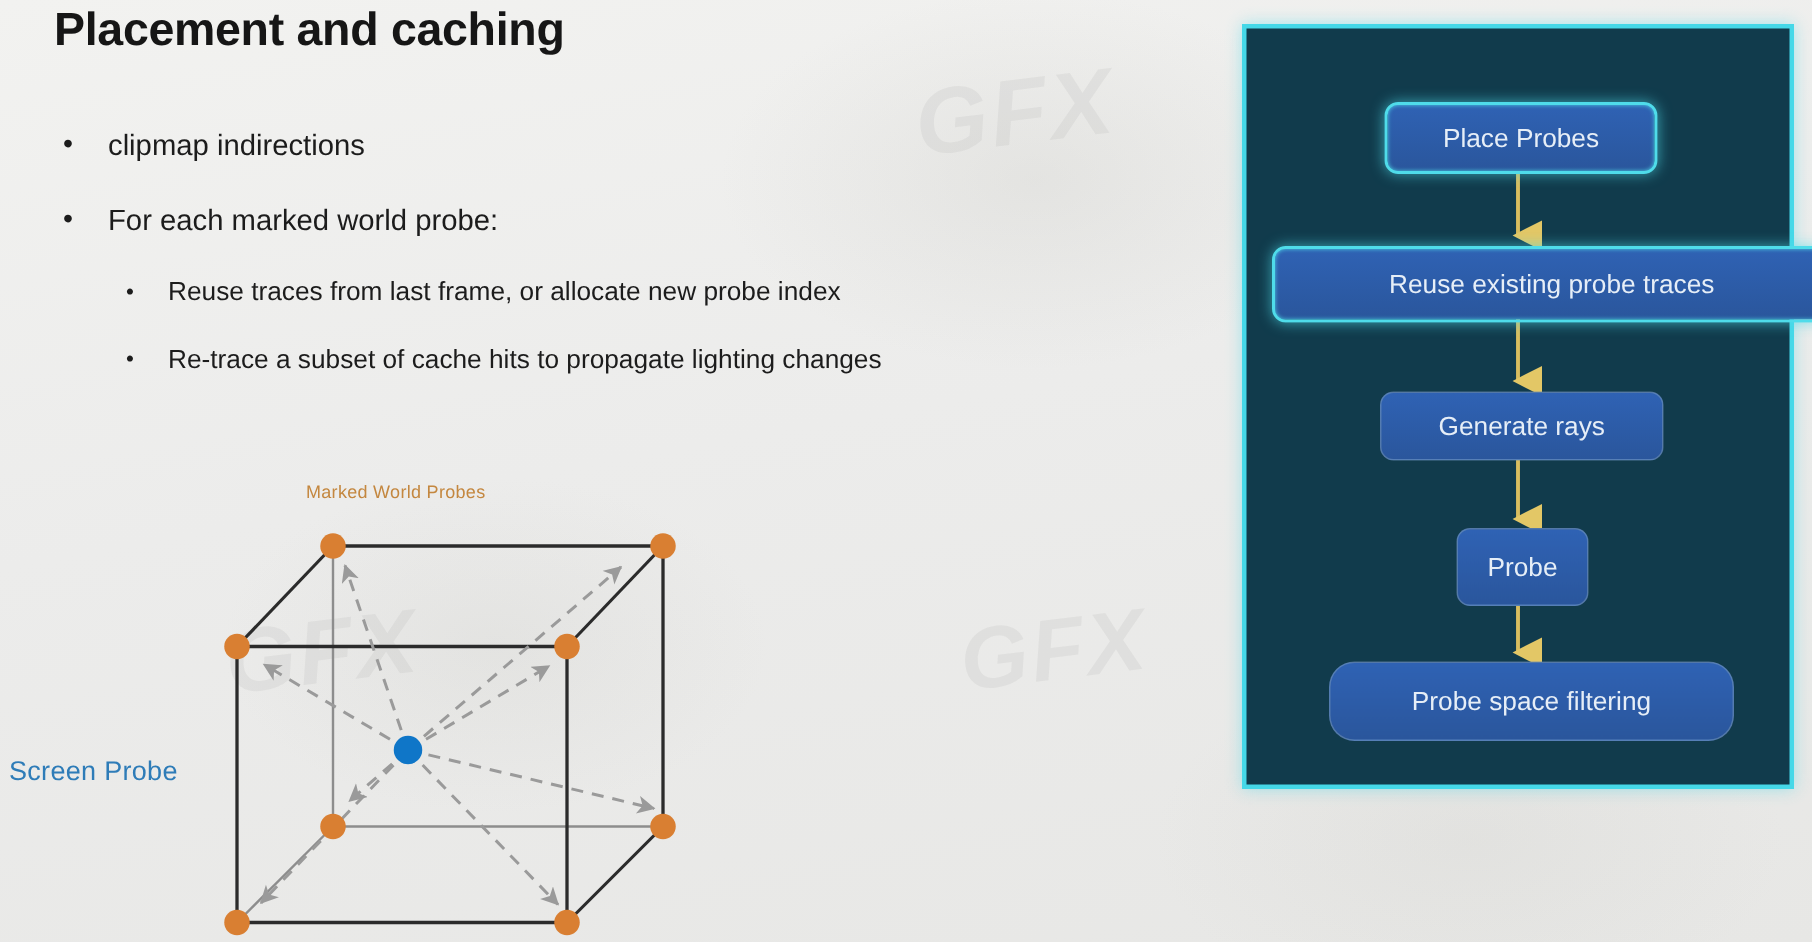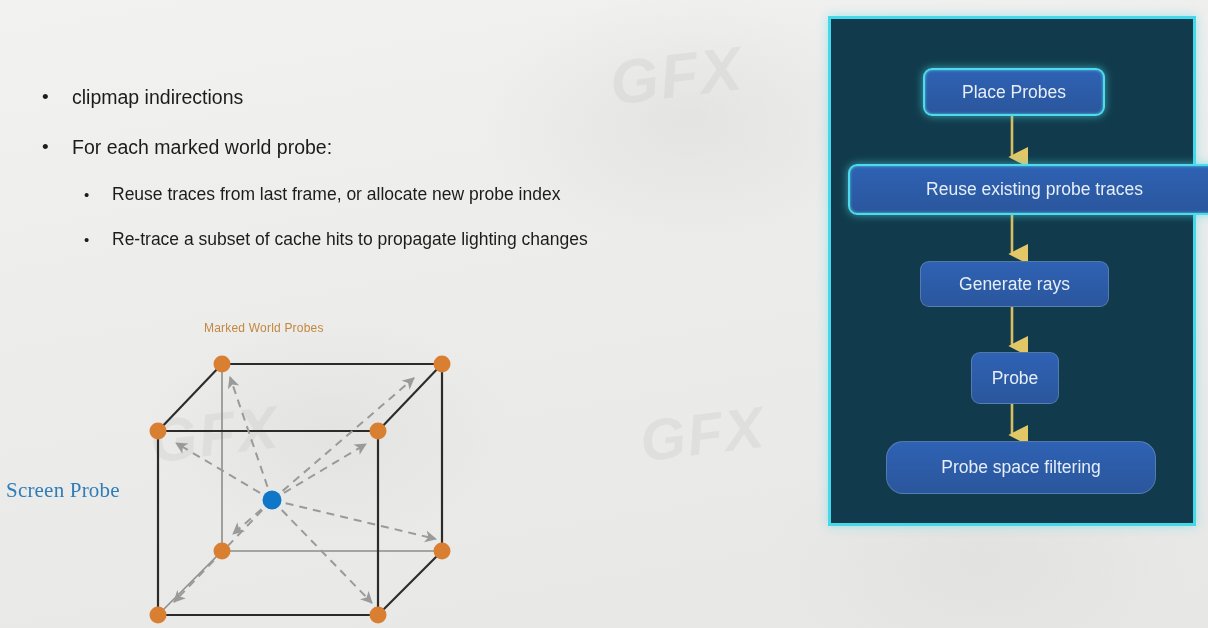--- a/index.html
+++ b/index.html
@@ -49,22 +49,22 @@
   .b2 .dot{left:48px;font-size:15px;}
 
   
   #cube-figure{position:absolute;left:0px;top:306px;width:520px;height:322px;}
   #cube-svg{position:absolute;left:0;top:0;}
   #marked-label{
     position:absolute;left:204px;top:15px;
     font-size:12px;color:#c4873f;font-weight:400;letter-spacing:.2px;
   }
   #screen-label{
-    position:absolute;left:6px;top:172px;
-    font-size:21px;color:#2e7cb8;font-weight:400;letter-spacing:.2px;font-family:Liberation Serif, serif;
+    position:absolute;left:6px;top:198px;
+    font-size:18px;color:#2e7cb8;font-weight:400;letter-spacing:.2px;
   }
 
   
   #flow-panel{
     position:absolute;left:828px;top:16px;width:368px;height:510px;
     background:#113b4c;
     border:3px solid #45d8e8;
     box-sizing:border-box;
     box-shadow:0 0 10px rgba(69,216,232,.45);
   }
@@ -94,20 +94,21 @@
 </style>
 </head>
 <body>
 
 <div class="slide">
 
   <div class="watermark" id="wm1">GFX</div>
   <div class="watermark" id="wm2">GFX</div>
   <div class="watermark" id="wm3">GFX</div>
 
+  <div id="title">Placement and caching</div>
 
   <div class="bullets">
     <div class="b1">
       <span class="dot">•</span>
     </div>
     <div class="b1">
       <span class="dot"></span>
       <span>clipmap indirections</span>
     </div>
     <div class="b1">

